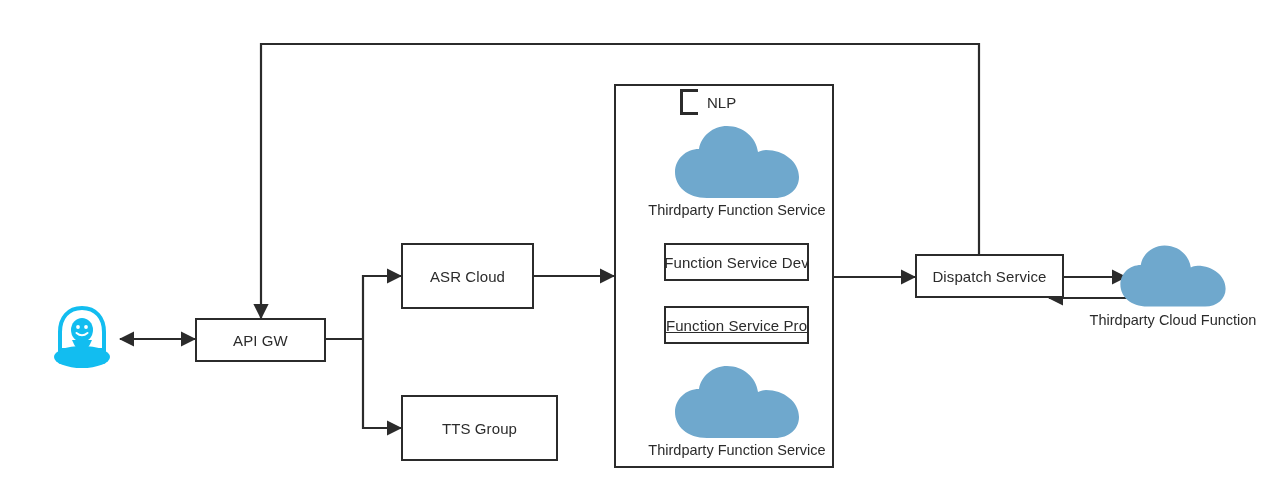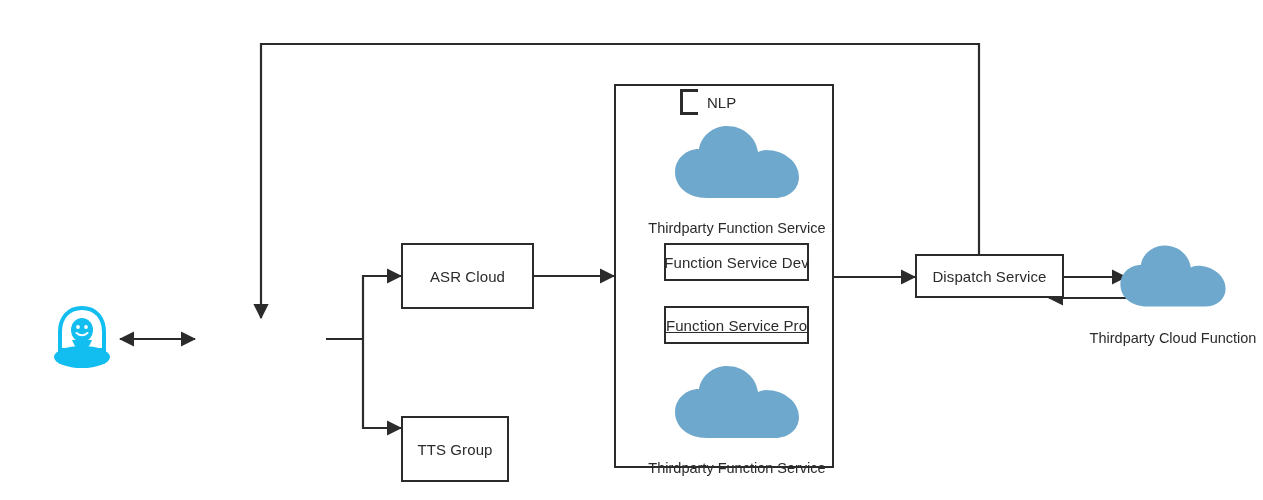--- a/index.html
+++ b/index.html
@@ -66,21 +66,21 @@
   .cloud-node {
     position: absolute;
     display: flex;
     flex-direction: column;
     align-items: center;
   }
   .cloud-caption {
     font-size: 14.5px;
     color: #2b2b2b;
     white-space: nowrap;
-    margin-top: 18px;
+    margin-top: 0;
   }
   .actor-node {
     position: absolute;
     display: flex;
     flex-direction: column;
     align-items: center;
   }
 </style>
 </head>
 <body>
@@ -123,26 +123,29 @@
       <ellipse cx="30" cy="24" rx="11" ry="12" fill="#12bdf0"></ellipse>
       <circle cx="26" cy="21" r="1.9" fill="#ffffff"></circle>
       <circle cx="34" cy="21" r="1.9" fill="#ffffff"></circle>
       <path d="M24.5 27 Q30 31.5 35.5 27" stroke="#ffffff" stroke-width="2" fill="none" stroke-linecap="round"></path>
       <path d="M20 34 Q24 44 30 46 Q36 44 40 34" fill="#12bdf0"></path>
       <ellipse cx="30" cy="51" rx="28" ry="11" fill="#12bdf0"></ellipse>
       <rect x="2" y="46" width="56" height="6" fill="#ffffff" opacity="0"></rect>
     </svg>
   </div>
 
+  <div class="node-box" style="left:195px; top:318px; width:131px; height:44px;">
+    <span>API GW</span>
+  </div>
 
   <div class="node-box" style="left:401px; top:243px; width:133px; height:66px;">
     <span>ASR Cloud</span>
   </div>
 
-  <div class="node-box" style="left:401px; top:416px; width:108px; height:66px;">
+  <div class="node-box" style="left:401px; top:395px; width:157px; height:66px;">
     <span>TTS Group</span>
   </div>
 
   <div class="group-container" style="left:614px; top:84px; width:220px; height:384px;"></div>
 
   <div class="group-title-wrap" style="left:680px; top:89px;">
     <span class="bracket-icon"></span>
     <span class="group-title-text">NLP</span>
   </div>
 

